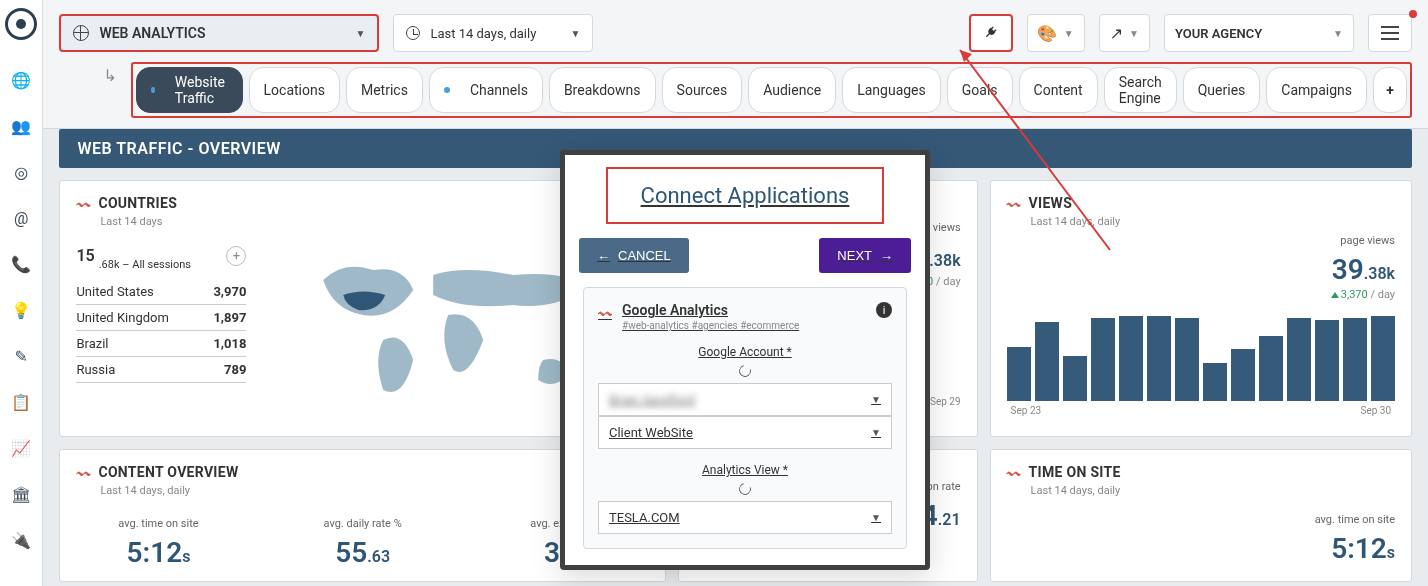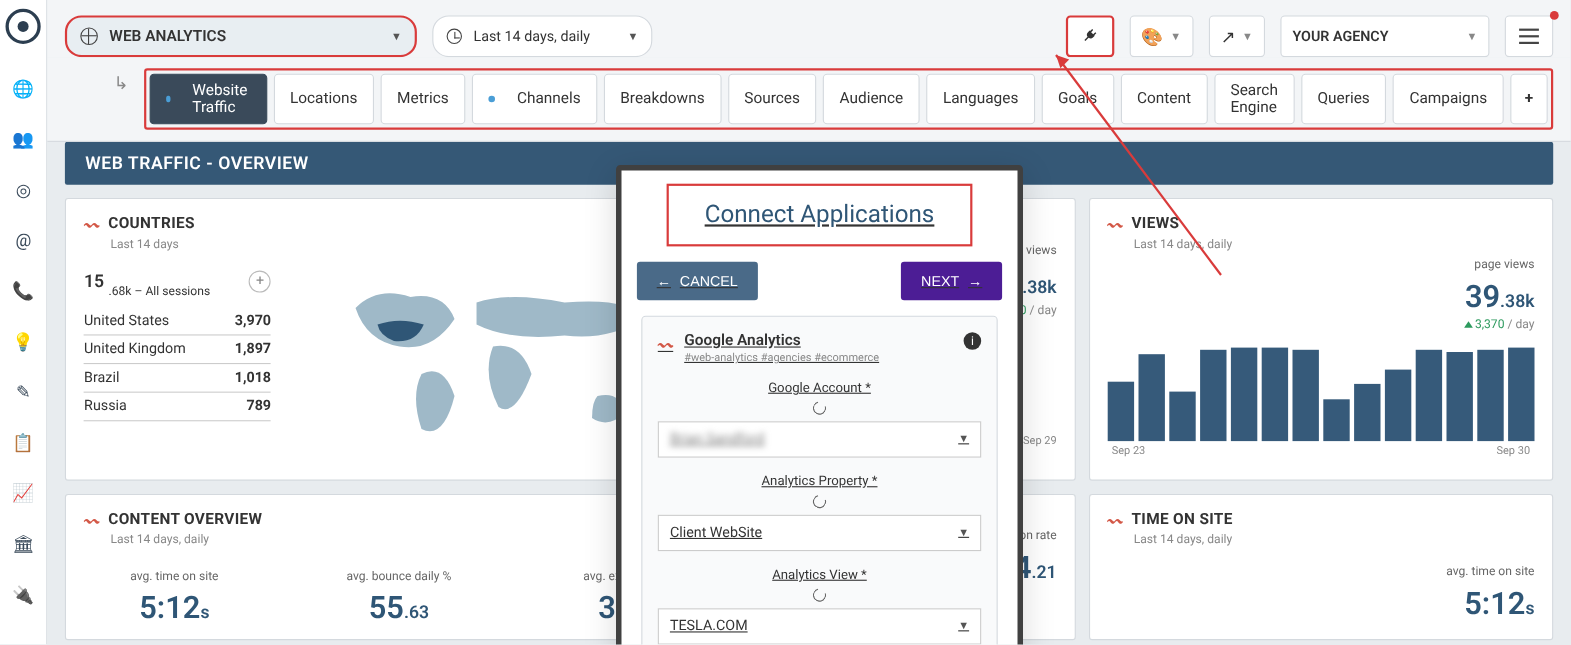--- a/index.html
+++ b/index.html
@@ -8,21 +8,21 @@
 .app { display: flex; height: 586px; width: 1428px; position: relative; }
 
 .sidebar-rail { width: 60px; background: #fff; border-right: 1px solid #d8dde2; display: flex; flex-direction: column; align-items: center; padding-top: 8px; gap: 26px; }
 .logo { width: 32px; height: 32px; border: 3px solid #2c3e50; border-radius: 50%; position: relative; margin-bottom: 4px; }
 .logo::after { content:""; position:absolute; width:10px; height:10px; background:#2c3e50; border-radius:50%; top:8px; left:8px; }
 .rail-icon { width: 20px; height: 20px; color: #3a4a5a; display:flex; align-items:center; justify-content:center; cursor:pointer; }
 
 .main { flex: 1; display: flex; flex-direction: column; }
 
 .topbar { display: flex; align-items: center; gap: 14px; padding: 14px 16px 0 16px; background: #f3f5f7; }
-.select { background:#fff; border:1px solid #d4d9de; border-radius:15px; height:38px; display:flex; align-items:center; padding:0 12px; gap:10px; cursor:pointer; }
+.select { background:#fff; border:1px solid #d4d9de; border-radius:4px; height:38px; display:flex; align-items:center; padding:0 12px; gap:10px; cursor:pointer; }
 .select.web-analytics { width: 320px; background:#e8eef2; border:2px solid #d93b3b; }
 .select.date-range { width: 200px; }
 .select .caret { margin-left:auto; }
 .web-icon { width:16px; height:16px; border:1.5px solid #444; border-radius:50%; position:relative; }
 .web-icon::before { content:""; position:absolute; left:0; right:0; top:6px; border-top:1px solid #444; }
 .web-icon::after { content:""; position:absolute; top:0; bottom:0; left:6px; border-left:1px solid #444; }
 .clock-icon { width:14px; height:14px; border:1.5px solid #444; border-radius:50%; position:relative; }
 .clock-icon::after { content:""; position:absolute; width:4px; height:5px; border-left:1px solid #444; border-bottom:1px solid #444; top:2px; left:6px; }
 .spacer { flex:1; }
 .iconbtn { background:#fff; border:1px solid #d4d9de; border-radius:4px; height:38px; min-width:44px; display:flex; align-items:center; justify-content:center; gap:6px; padding:0 10px; cursor:pointer; }
@@ -30,21 +30,21 @@
 .iconbtn .caret{ color:#888; font-size:10px;}
 .agency { width:190px; justify-content:space-between; font-weight:600; font-size:13px; }
 .ham { width:18px; height:14px; border-top:2px solid #444; border-bottom:2px solid #444; position:relative;}
 .ham::before{content:"";position:absolute;left:0;right:0;top:4px;border-top:2px solid #444;}
 .ham-dot{ position:absolute; top:-5px; right:-6px; width:8px; height:8px; background:#d93b3b; border-radius:50%;}
 .plug-icon{width:16px;height:16px;transform:rotate(45deg);}
 
 .tabbar { display:flex; align-items:center; gap:8px; padding: 10px 16px 10px 88px; background:#f3f5f7; border-bottom:1px solid #d4d9de; position:relative; }
 .tabbar .arrow { position:absolute; left:60px; top:14px; color:#888; font-size:16px; }
 .tabs-outline { border:2px solid #d93b3b; padding:3px; border-radius:3px; display:flex; gap:6px; flex-wrap:nowrap; }
-.tab { background:#fff; border:1px solid #d4d9de; border-radius:4px; padding:6px 14px; font-size:14px; color:#333; cursor:pointer; display:flex; align-items:center; gap:20px;}
+.tab { background:#fff; border:1px solid #d4d9de; border-radius:14px; padding:6px 14px; font-size:14px; color:#333; cursor:pointer; display:flex; align-items:center; gap:20px;}
 .tab.active { background:#3a4a5a; color:#fff; border-color:#3a4a5a;}
 .tab-dot { width:6px; height:6px; background:#4a9ed6; border-radius:50%;}
 .tab.add { width:34px; justify-content:center; font-weight:700; }
 
 .content { flex:1; overflow:hidden; padding: 0 16px; }
 .section-header { background:#355876; color:#fff; padding:10px 18px; font-size:16px; letter-spacing:.5px; font-weight:600; border-radius:2px; }
 
 .cards-row { display:flex; gap:12px; margin-top:12px; }
 .card { background:#fff; border:1px solid #d4d9de; border-radius:3px; flex:1; padding:12px 16px; position:relative; }
 .card.countries { flex: 1.4; }
@@ -311,21 +311,21 @@
             <span class="squiggle">〰</span>
             <span class="t">CONTENT OVERVIEW</span>
           </div>
           <div class="card-sub">Last 14 days, daily</div>
           <div class="content-row">
             <div class="metric-block">
               <div class="metric-label">avg. time on site</div>
               <div class="metric-big"><span>5:12</span><span class="sm">s</span></div>
             </div>
             <div class="metric-block">
-              <div class="metric-label">avg. bounce daily %</div>
+              <div class="metric-label">avg. daily rate %</div>
               <div class="metric-big"><span>55</span><span class="sm">.63</span></div>
             </div>
             <div class="metric-block">
               <div class="metric-label">avg. exit rate %</div>
               <div class="metric-big"><span>39</span><span class="sm">.4</span></div>
             </div>
           </div>
         </div>
 
         <div class="card" style="flex:.65; text-align:right; padding-top:30px;">
@@ -372,24 +372,20 @@
 
       <div class="form-label">
           <span>Google Account *</span>
           <span class="refresh"></span>
         </div>
       <div class="form-select blur">
           <span>Brian Sandford</span>
           <span class="caret">▼</span>
         </div>
 
-      <div class="form-label">
-          <span>Analytics Property *</span>
-          <span class="refresh"></span>
-        </div>
       <div class="form-select">
           <span>Client WebSite</span>
           <span class="caret">▼</span>
         </div>
 
       <div class="form-label">
           <span>Analytics View *</span>
           <span class="refresh"></span>
         </div>
       <div class="form-select">

